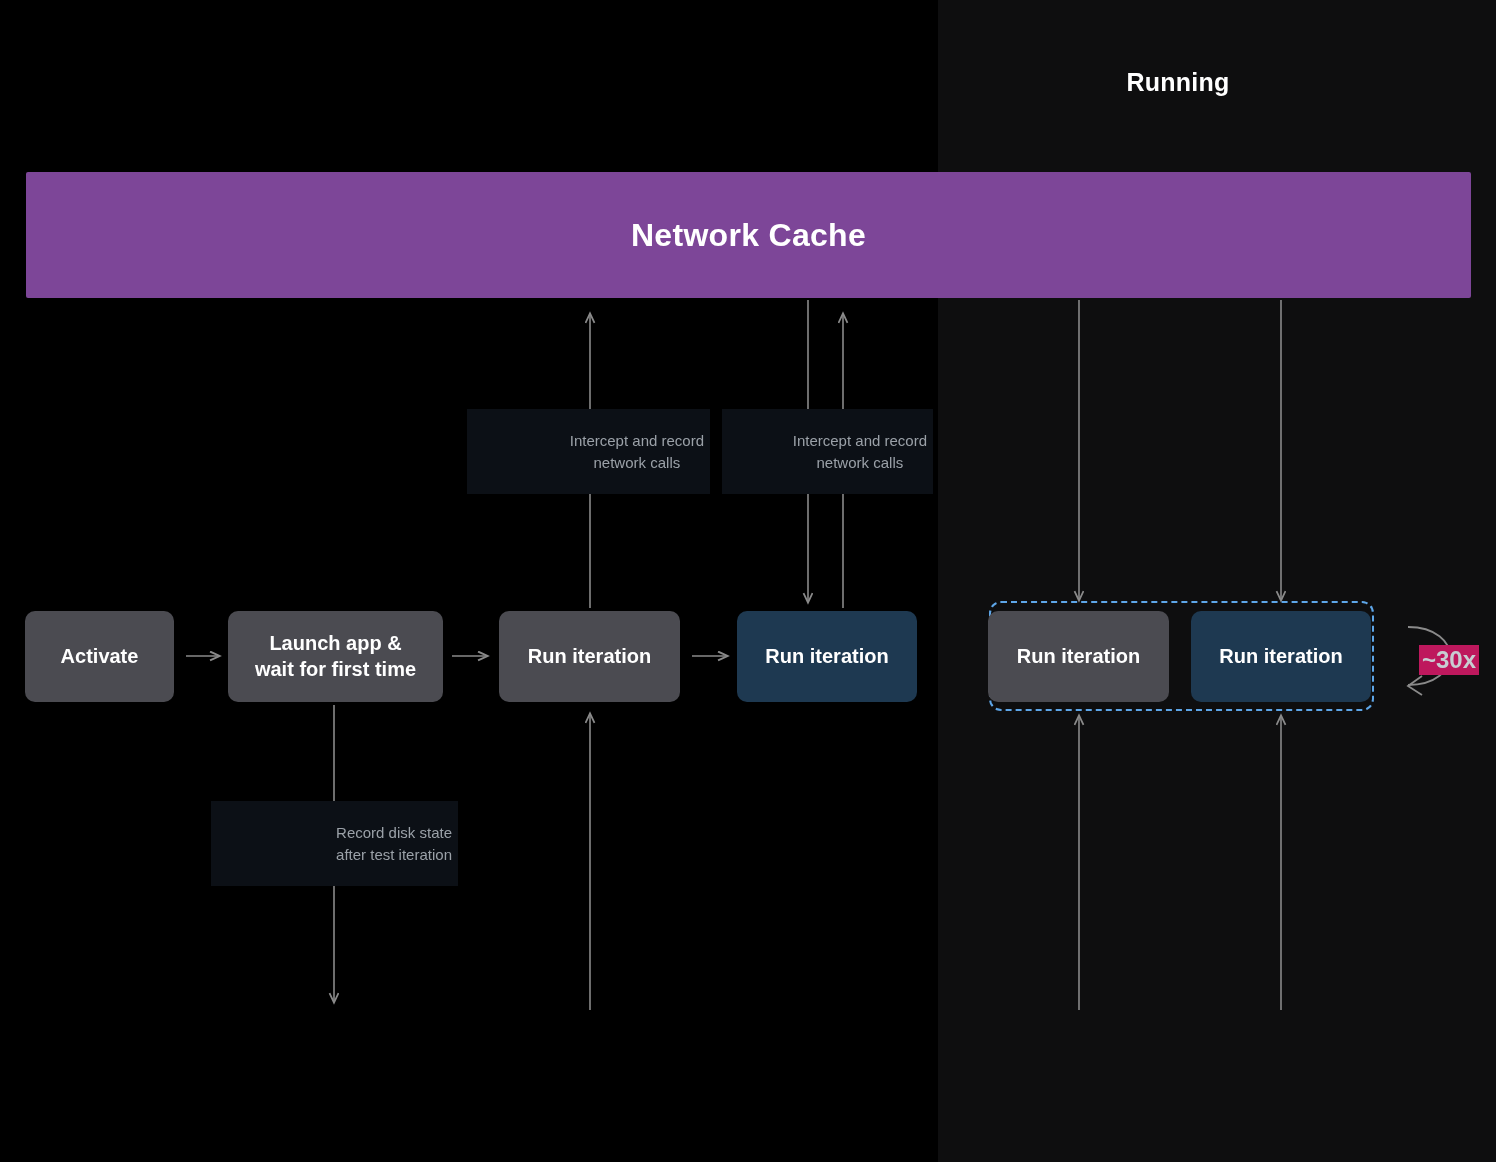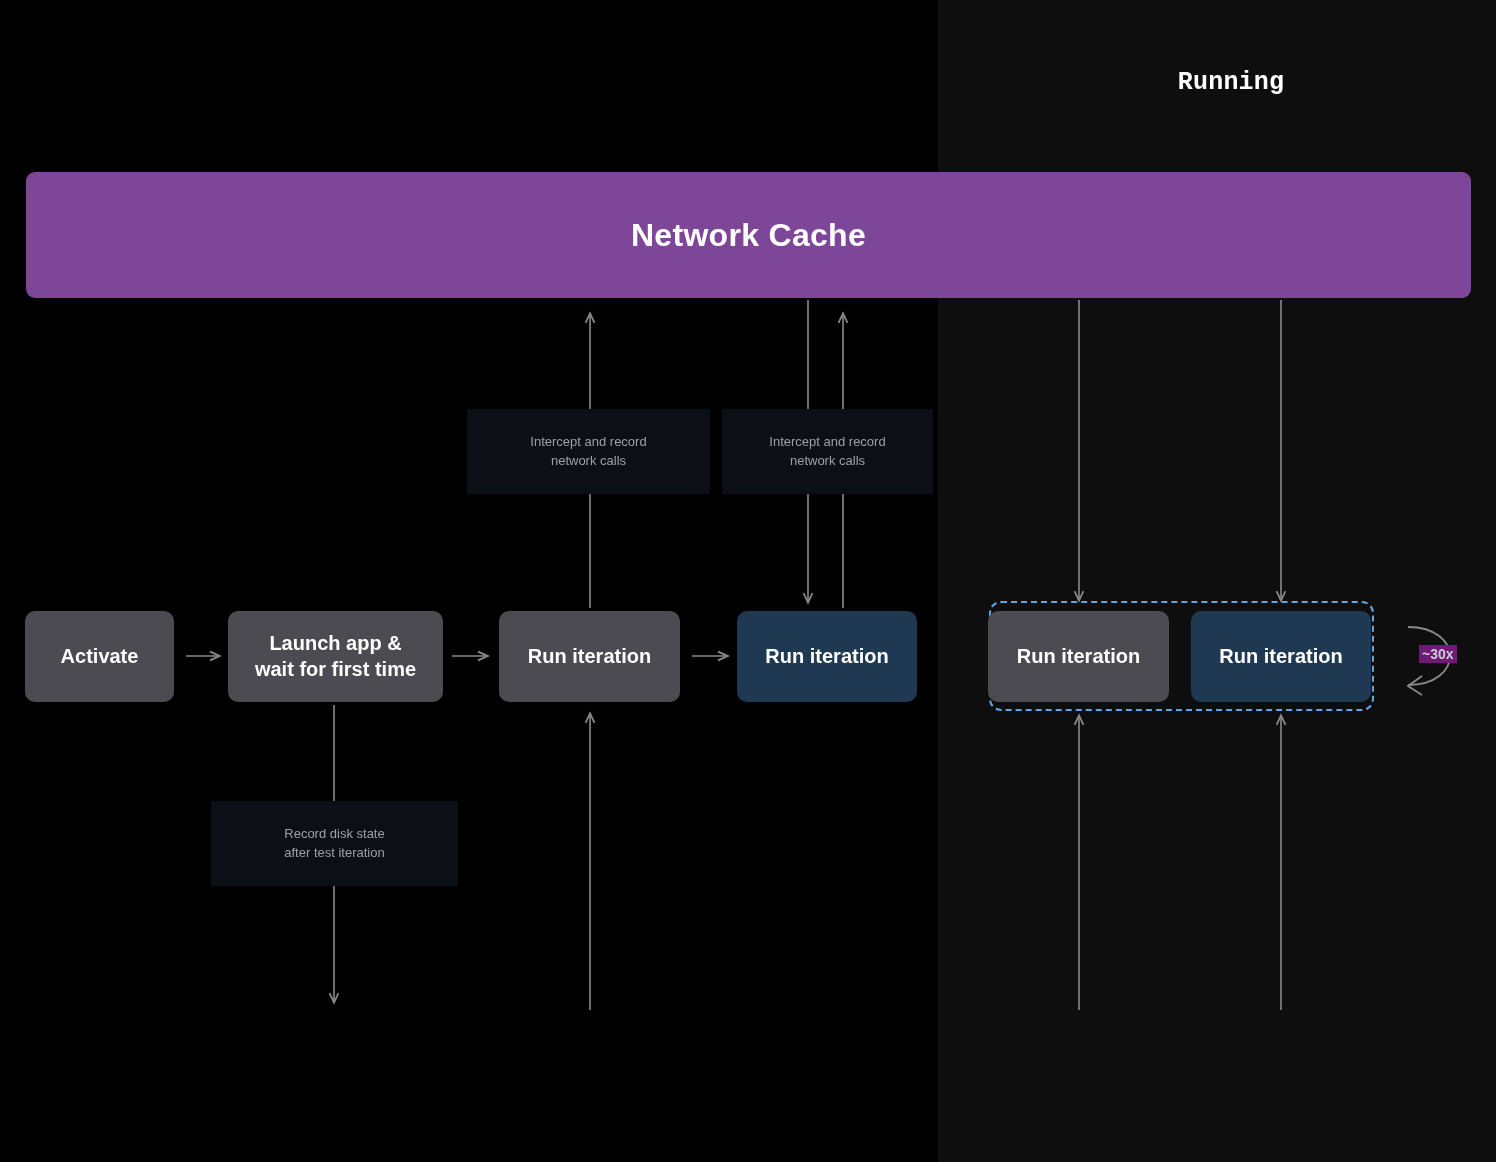--- a/index.html
+++ b/index.html
@@ -42,29 +42,29 @@
     position: absolute;
     top: 68px;
     font-size: 25px;
     font-weight: bold;
     color: #ffffff;
     letter-spacing: 0.2px;
     text-align: center;
     white-space: nowrap;
   }
   .col-title-preparing { left: 318px; width: 300px; }
-  .col-title-running   { left: 1081px; width: 300px; font-family: Liberation Mono, monospace; }
+  .col-title-running   { left: 1028px; width: 300px; }
 
   
   .cache-bar {
     position: absolute;
     left: 26px;
     width: 1445px;
     background: #7d4698;
-    border-radius: 9px;
+    border-radius: 2px;
     display: flex;
     align-items: center;
     justify-content: center;
     color: #ffffff;
     font-size: 32px;
     font-weight: bold;
     letter-spacing: 0.3px;
   }
   .cache-network { top: 172px; height: 126px; }
   .cache-disk    { top: 1012px; height: 125px; }
@@ -85,26 +85,26 @@
     padding: 0 10px;
   }
   .pbox-gray { background: #4b4b51; }
   .pbox-blue { background: #1e3951; }
 
   
   .note {
     position: absolute;
     background: #0c1016;
     color: #9ba1a8;
-    font-size: 13px;
+    font-size: 15px;
     line-height: 1.45;
     text-align: center;
     display: flex;
     align-items: center;
-    justify-content: center;
+    justify-content: flex-end;
     box-sizing: border-box;
     padding: 0 6px;
   }
 
   
   svg.arrows {
     position: absolute;
     left: 0;
     top: 0;
     width: 1496px;
@@ -116,23 +116,23 @@
   .loop-outline {
     position: absolute;
     border: 2px dashed #5ea6e8;
     border-radius: 12px;
     box-sizing: border-box;
   }
 
   .loop-count {
     position: absolute;
     color: #c8cdd2;
-    font-size: 14px;
-    font-weight: bold;
-    background: #701a75;
+    font-size: 24px;
+    font-weight: bold;
+    background: #be185d;
     padding: 1px 3px;
     white-space: nowrap;
   }
 </style>
 </head>
 <body>
 
 <div id="canvas">
 
   <div class="panel panel-preparing"></div>

